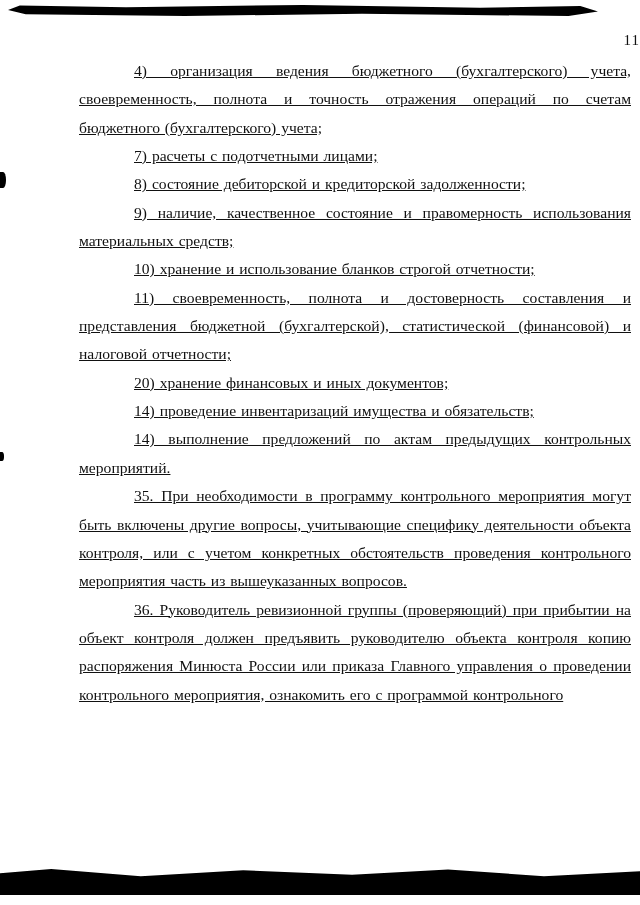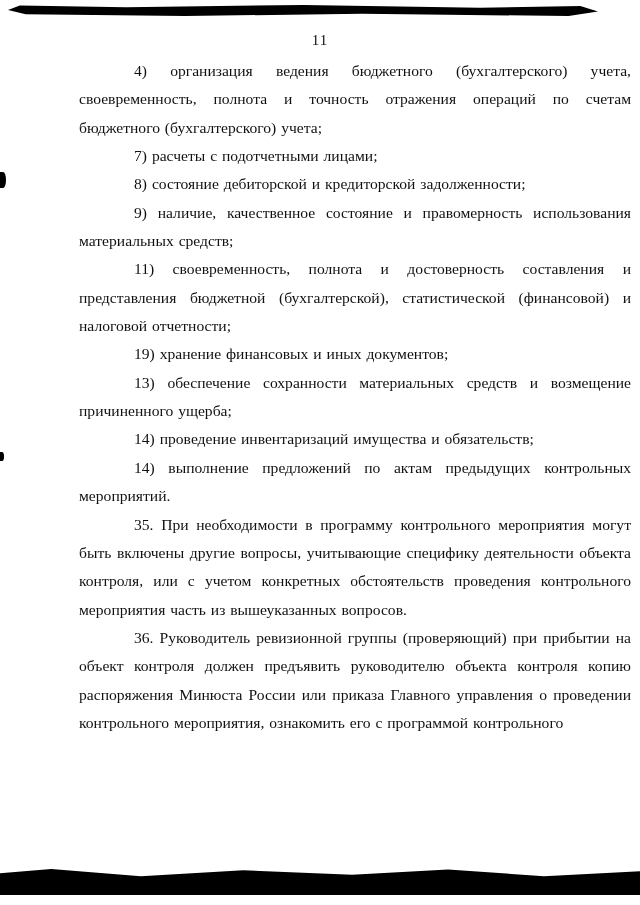--- a/index.html
+++ b/index.html
@@ -46,57 +46,58 @@
     top: 452px;
     width: 4px;
     height: 9px;
     border-radius: 0 60% 60% 0;
   }
   .page-number {
     position: absolute;
     top: 32px;
     left: 0;
     width: 100%;
-    text-align: center;
+    text-align: right;
     font-size: 15px;
     letter-spacing: 1px;
   }
   .document-body {
     position: absolute;
     top: 57px;
     left: 79px;
     width: 552px;
     font-size: 15.6px;
     line-height: 28.35px;
   }
   .document-body p {
     margin: 0;
     padding: 0;
     text-align: justify;
     text-indent: 55px;
     word-spacing: 1px;
+    text-decoration: underline;
   }
 </style>
 </head>
 <body>
 
 <div class="page">
   <div class="artifact artifact-top"></div>
   <div class="artifact artifact-left-1"></div>
   <div class="artifact artifact-left-2"></div>
   <div class="artifact artifact-bottom"></div>
 
   <div class="page-number">11</div>
 
   <div class="document-body">
       <p>4) организация ведения бюджетного (бухгалтерского) учета, своевременность, полнота и точность отражения операций по счетам бюджетного (бухгалтерского) учета;</p>
       <p>7) расчеты с подотчетными лицами;</p>
       <p>8) состояние дебиторской и кредиторской задолженности;</p>
       <p>9) наличие, качественное состояние и правомерность использования материальных средств;</p>
+      <p>10) хранение и использование бланков строгой отчетности;</p>
       <p>11) своевременность, полнота и достоверность составления и представления бюджетной (бухгалтерской), статистической (финансовой) и налоговой отчетности;</p>
-      <p>19) хранение финансовых и иных документов;</p>
-      <p>13) обеспечение сохранности материальных средств и возмещение причиненного ущерба;</p>
+      <p>20) хранение финансовых и иных документов;</p>
       <p>14) проведение инвентаризаций имущества и обязательств;</p>
       <p>14) выполнение предложений по актам предыдущих контрольных мероприятий.</p>
       <p>35. При необходимости в программу контрольного мероприятия могут быть включены другие вопросы, учитывающие специфику деятельности объекта контроля, или с учетом конкретных обстоятельств проведения контрольного мероприятия часть из вышеуказанных вопросов.</p>
       <p>36. Руководитель ревизионной группы (проверяющий) при прибытии на объект контроля должен предъявить руководителю объекта контроля копию распоряжения Минюста России или приказа Главного управления о проведении контрольного мероприятия, ознакомить его с программой контрольного</p>
     </div>
 </div>
 
 </body></html>

